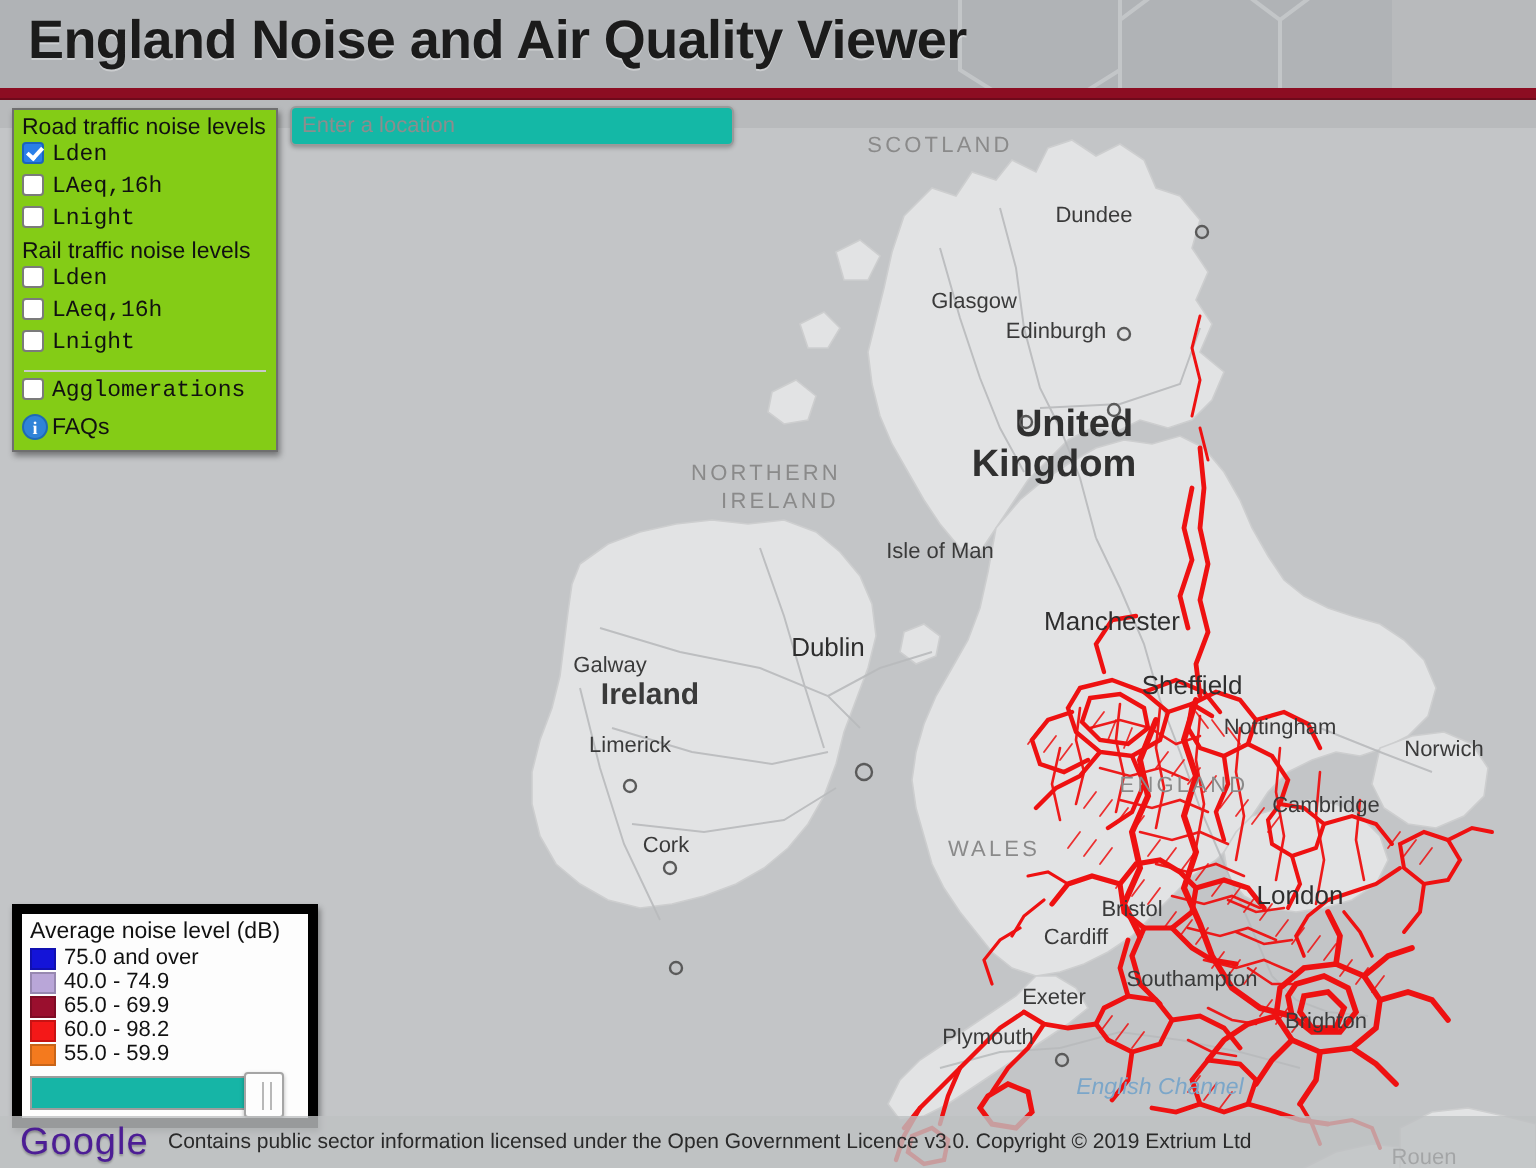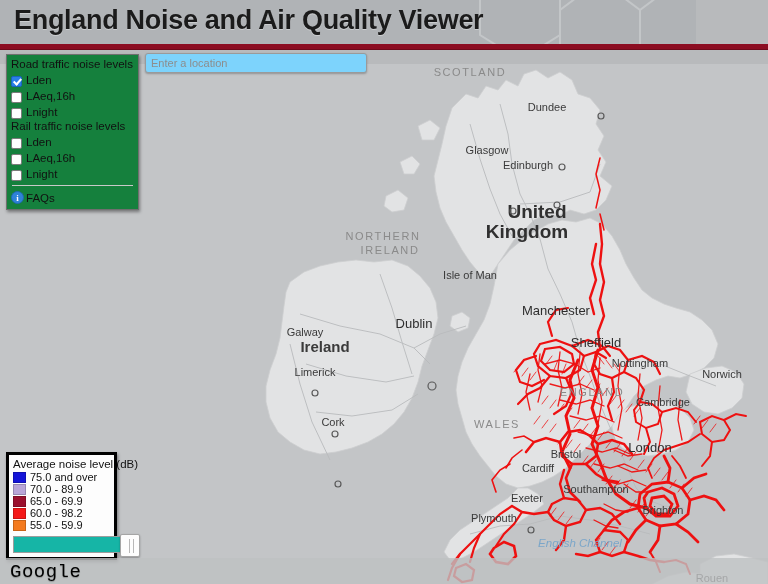--- a/index.html
+++ b/index.html
@@ -41,47 +41,48 @@
   #map svg { position:absolute; left:0; top:0; }
 
   
   #search-wrap {
     position:absolute; left:145px; top:53px; width:222px; height:20px;
   }
   #search-input {
     width:100%; height:100%;
     border:1px solid #9a9a9a;
     border-radius:3px;
-    background:#7dd3fc;
+    background:#14b8a6;
     font-family:"Liberation Sans", sans-serif;
     font-size:11px;
     color:#333;
     padding:0 5px;
     box-shadow:0 1px 2px rgba(0,0,0,.25);
   }
   #search-input::placeholder { color:#8d8d8d; }
 
   
   #layer-panel {
     position:absolute; left:6px; top:54px; width:133px;
-    background:#15803d;
+    background:#84cc16;
     border:1px solid #6f6f6f;
     box-shadow:1px 2px 3px rgba(0,0,0,.4);
     padding:2px 4px 3px 4px;
     font-size:11.5px;
     color:#111;
   }
   .grp-head {
     font-size:11.5px; color:#111; line-height:14px;
     white-space:nowrap;
   }
   .chk-row {
-    display:flex; align-items:flex-end;
+    display:flex; align-items:flex-start;
     line-height:13px; height:16px;
     white-space:nowrap;
+    font-family:Liberation Mono, monospace;
   }
   .chk {
     width:11px; height:11px; flex:none;
     border:1px solid #7b7b7b;
     background:#fff;
     border-radius:2px;
     margin-right:4px;
     position:relative;
   }
   .chk.on {
@@ -109,23 +110,23 @@
     width:13px; height:13px; border-radius:50%;
     background:#2f83d8; flex:none; margin-right:2px;
     color:#fff; font-size:9px; font-weight:bold;
     font-family:"Liberation Serif", serif;
     line-height:13px; text-align:center;
     border:1px solid #1f6ab4;
   }
 
   
   #legend {
-    position:absolute; left:6px; top:452px; width:111px;
+    position:absolute; left:6px; top:452px; width:153px;
     background:#fdfdfd;
-    border:3px solid #000000;
+    border:5px solid #000000;
     box-shadow:1px 2px 3px rgba(0,0,0,.4);
     padding:2px 3px 4px 4px;
   }
   #legend-title {
     font-size:11.5px; color:#111; line-height:14px; white-space:nowrap;
   }
   .leg-row { display:flex; align-items:center; height:12px; }
   .leg-sw { width:13px; height:11px; flex:none; margin-right:4px; border:1px solid rgba(0,0,0,.18); }
   .leg-lab { font-size:11px; color:#111; white-space:nowrap; }
 
@@ -152,22 +153,22 @@
     border-right:1px solid #b8b8b8;
   }
 
   
   #footer {
     position:absolute; left:0; top:558px; width:768px; height:26px;
     background:rgba(190,192,194,.80);
   }
   #google-logo {
     position:absolute; left:10px; top:3px;
-    font-family:Liberation Mono, monospace;
-    font-size:19px; color:#000000;
+    font-family:Liberation Sans, sans-serif;
+    font-size:19px; color:#4c1d95;
     letter-spacing:.5px;
     text-shadow:0 1px 1px rgba(0,0,0,.25);
   }
   #attribution {
     position:absolute; left:84px; top:7px;
     font-size:10.5px; color:#2a2a2a;
     white-space:nowrap;
   }
 
   
@@ -521,37 +522,41 @@
         <span class="chk"></span>
         <span class="chk-label">LAeq,16h</span>
       </div>
       <div class="chk-row">
         <span class="chk"></span>
         <span class="chk-label">Lnight</span>
       </div>
     </div>
   <hr class="sep">
   <div id="layer-extra">
+      <div class="chk-row">
+        <span class="chk"></span>
+        <span class="chk-label">Agglomerations</span>
+      </div>
     </div>
   <div class="faq-row">
     <span class="info-icon">i</span>
     <span class="chk-label">FAQs</span>
   </div>
 </div>
 
 <div id="legend">
   <div id="legend-title">Average noise level (dB)</div>
   <div id="legend-rows">
       <div class="leg-row">
         <span class="leg-sw" style="background: rgb(20, 20, 216);"></span>
         <span class="leg-lab">75.0 and over</span>
       </div>
       <div class="leg-row">
         <span class="leg-sw" style="background: rgb(185, 166, 216);"></span>
-        <span class="leg-lab">70.0 - 89.9</span>
+        <span class="leg-lab">40.0 - 74.9</span>
       </div>
       <div class="leg-row">
         <span class="leg-sw" style="background: rgb(154, 15, 46);"></span>
         <span class="leg-lab">65.0 - 69.9</span>
       </div>
       <div class="leg-row">
         <span class="leg-sw" style="background: rgb(244, 24, 24);"></span>
         <span class="leg-lab">60.0 - 98.2</span>
       </div>
       <div class="leg-row">
@@ -559,13 +564,14 @@
         <span class="leg-lab">55.0 - 59.9</span>
       </div>
     </div>
   <div id="slider-track">
     <div id="slider-handle"></div>
   </div>
 </div>
 
 <div id="footer">
   <div id="google-logo">Google</div>
+  <div id="attribution">Contains public sector information licensed under the Open Government Licence v3.0. Copyright © 2019 Extrium Ltd</div>
 </div>
 
 </body></html>

